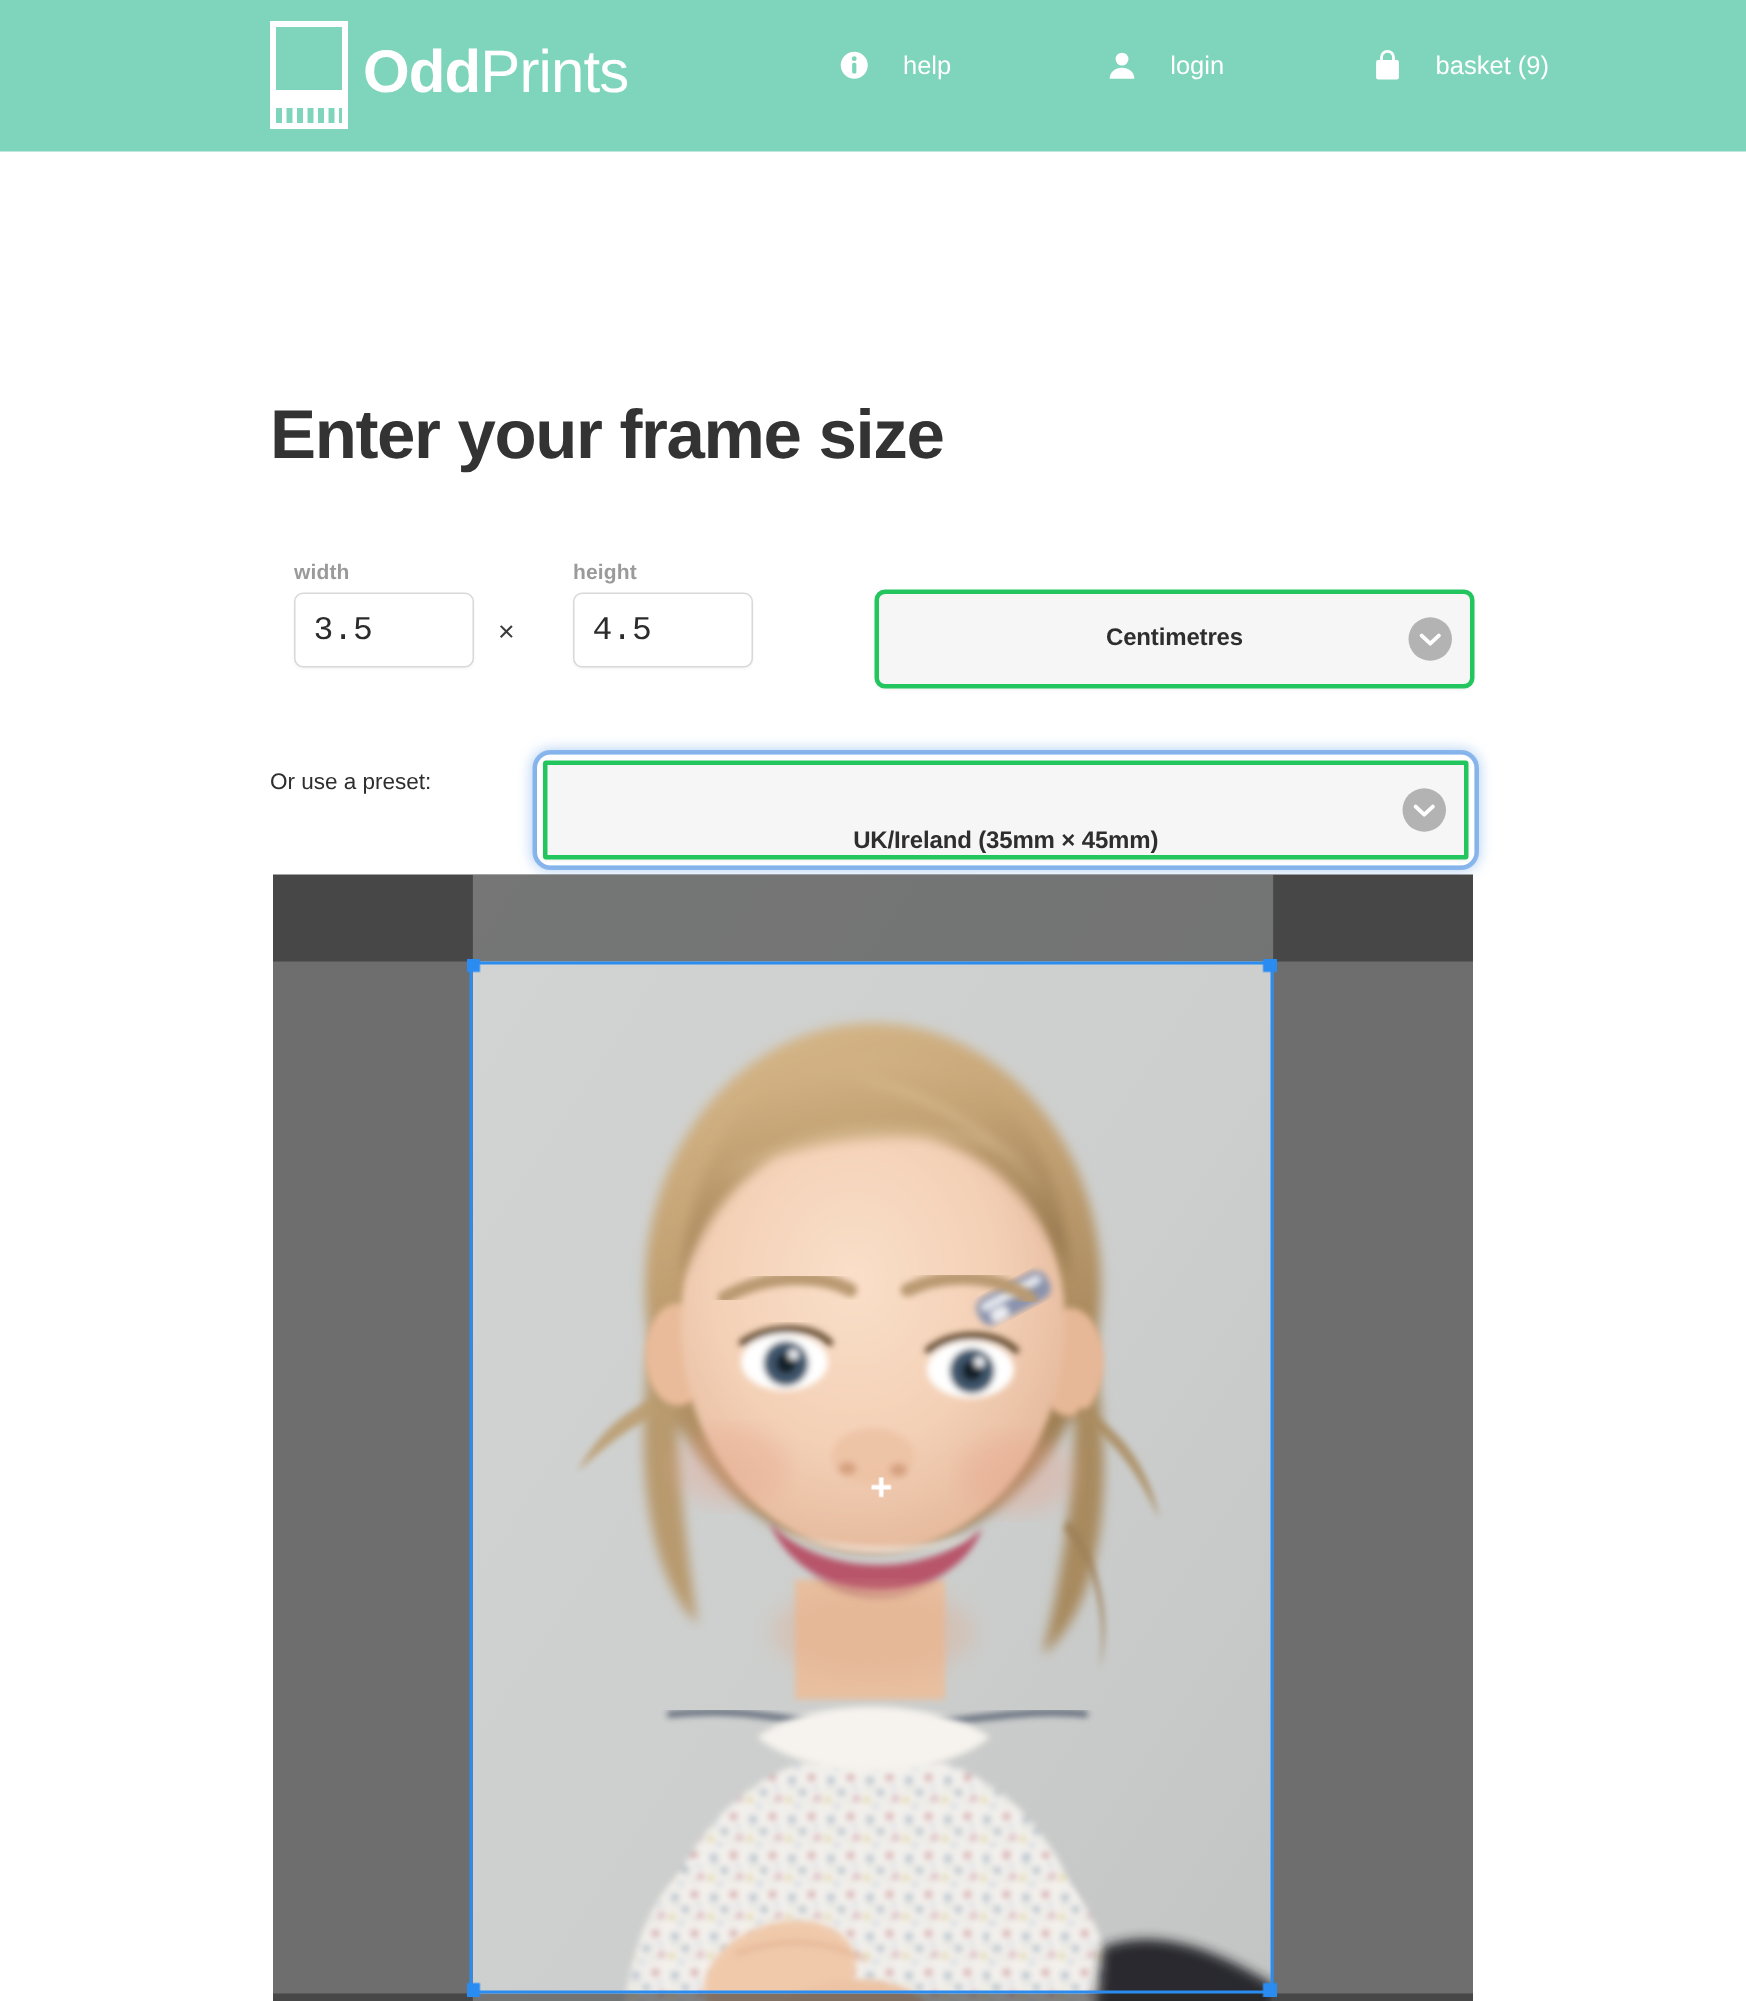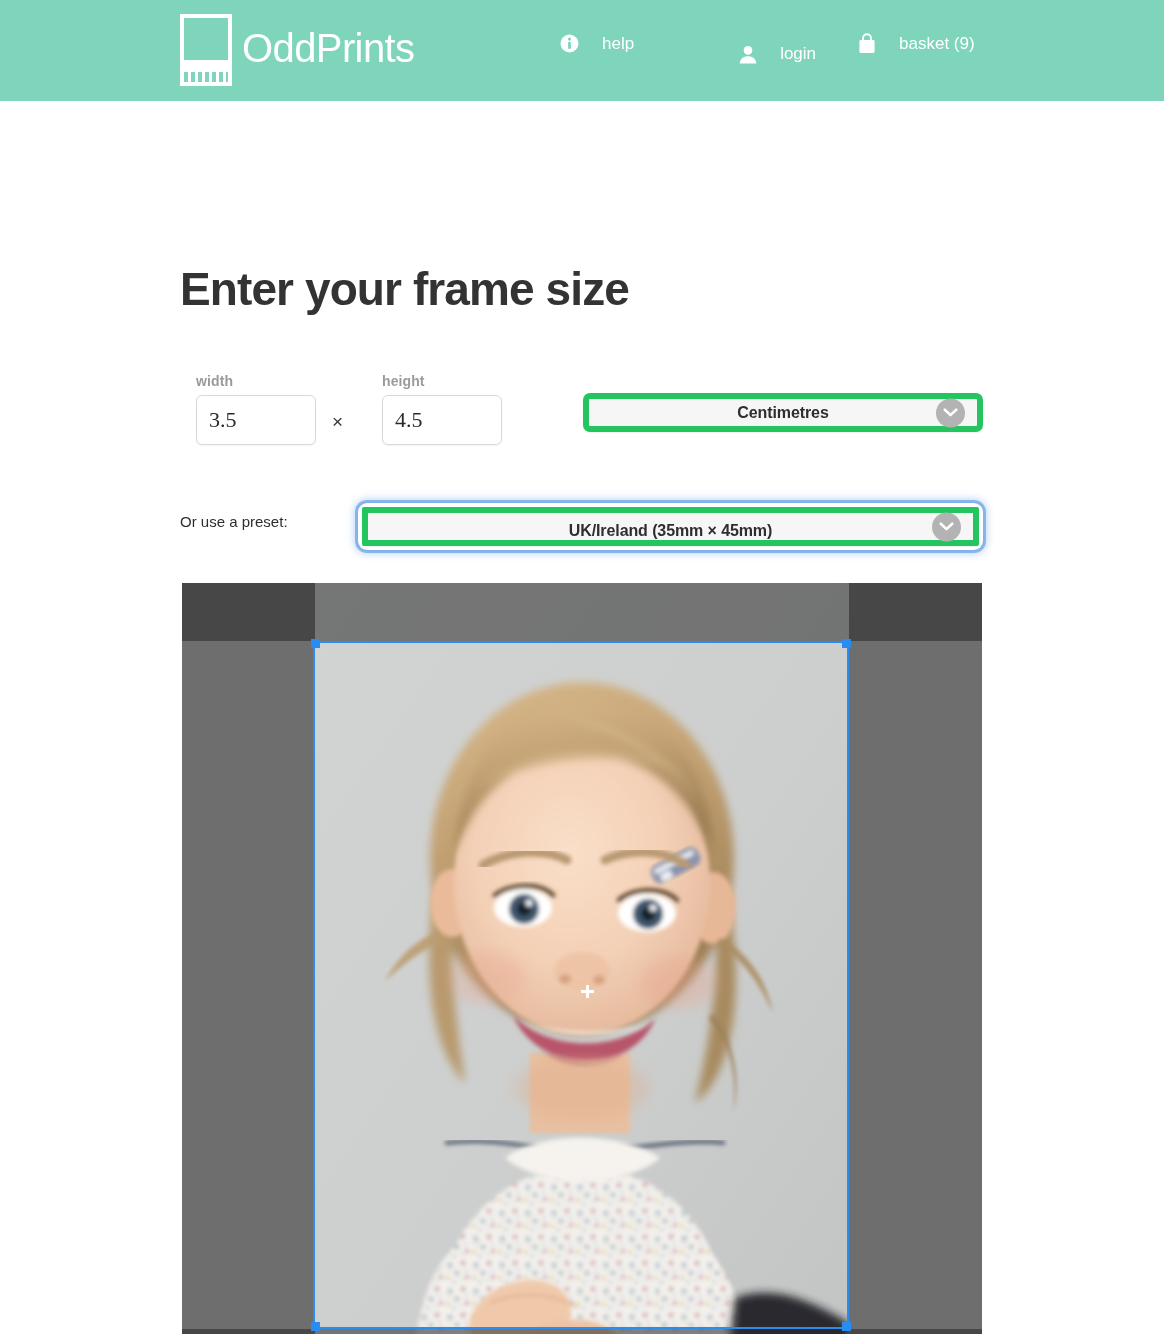--- a/index.html
+++ b/index.html
@@ -30,39 +30,39 @@
   }
   .brand-mark { width: 52px; height: 72px; display: block; }
   .brand-text {
     font-size: 40px;
     line-height: 1;
     color: #ffffff;
     letter-spacing: -0.6px;
     white-space: nowrap;
     padding-bottom: 4px;
   }
-  .brand-text .b-odd { font-weight: 400; margin-top: 40px; }
+  .brand-text .b-odd { font-weight: 700; margin-top: 40px; }
   .brand-text .b-prints { font-weight: 400; }
 
   .nav {
     position: absolute;
     left: 560px; top: 0;
     height: 101px;
     display: flex; align-items: center;
   }
   .nav-item {
     display: flex; align-items: center; gap: 23px;
     color: #ffffff;
     font-size: 17px;
     text-decoration: none;
     height: 40px;
     margin-top: -14px;
   }
   .nav-item.help { margin-right: 105px; }
-  .nav-item.login { margin-right: 42px; align-items: flex-end; }
+  .nav-item.login { margin-right: 100px; }
   .nav-ico { display: block; }
 
   
   .page {
     width: 1164px;
     position: relative;
   }
   .page-title {
     position: absolute;
     left: 180px; top: 163px;
@@ -87,38 +87,38 @@
     display: block;
     margin-bottom: 6px;
     letter-spacing: 0.1px;
   }
   .text-input {
     width: 120px; height: 50px;
     border: 1px solid #d8d8d8;
     border-radius: 6px;
     background: #ffffff;
     font-size: 22px;
-    font-family: Liberation Serif, serif;
+    font-family: Liberation Mono, monospace;
     color: #2b2b2b;
     padding: 0 12px;
     outline: none;
     box-shadow: 0 1px 2px rgba(0,0,0,0.05);
   }
   .times {
     position: absolute;
     left: 152px; top: 38px;
     font-size: 19px;
     color: #3a3a3a;
   }
 
   
   .select-shell {
     position: relative;
-    height: 39px;
-    border: 6px solid #22c55e;
+    height: 66px;
+    border: 3px solid #22c55e;
     border-radius: 7px;
     background: #f6f6f6;
     box-shadow: 0 1px 2px rgba(0,0,0,0.06);
     display: flex; align-items: center; justify-content: center;
     cursor: pointer;
     user-select: none;
   }
   .select-shell .sel-text {
     font-size: 16px;
     font-weight: 700;

